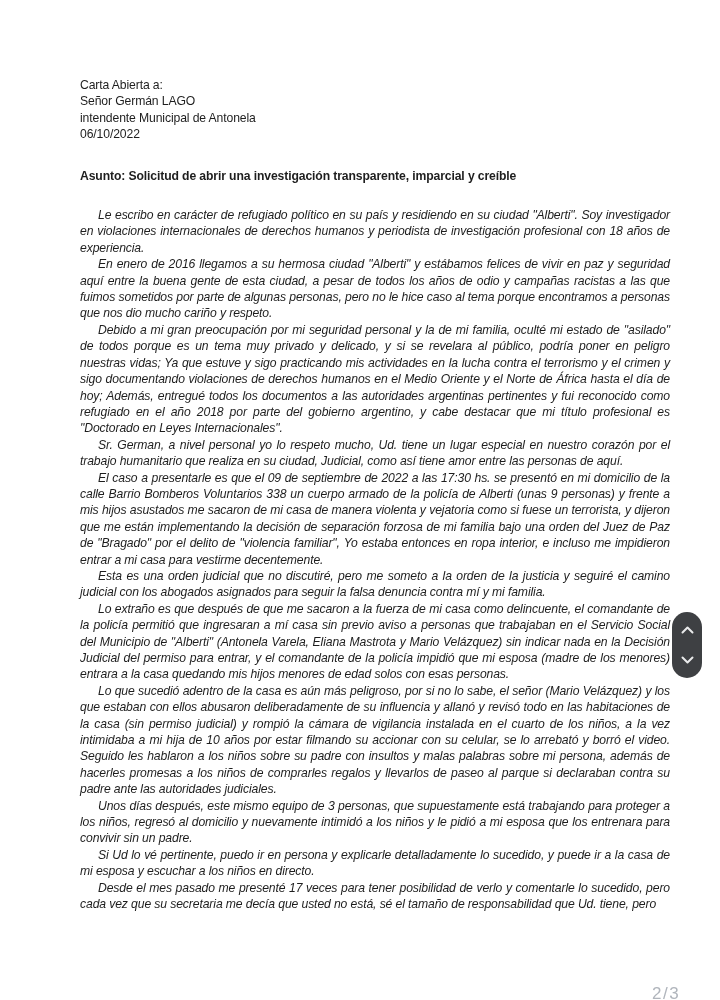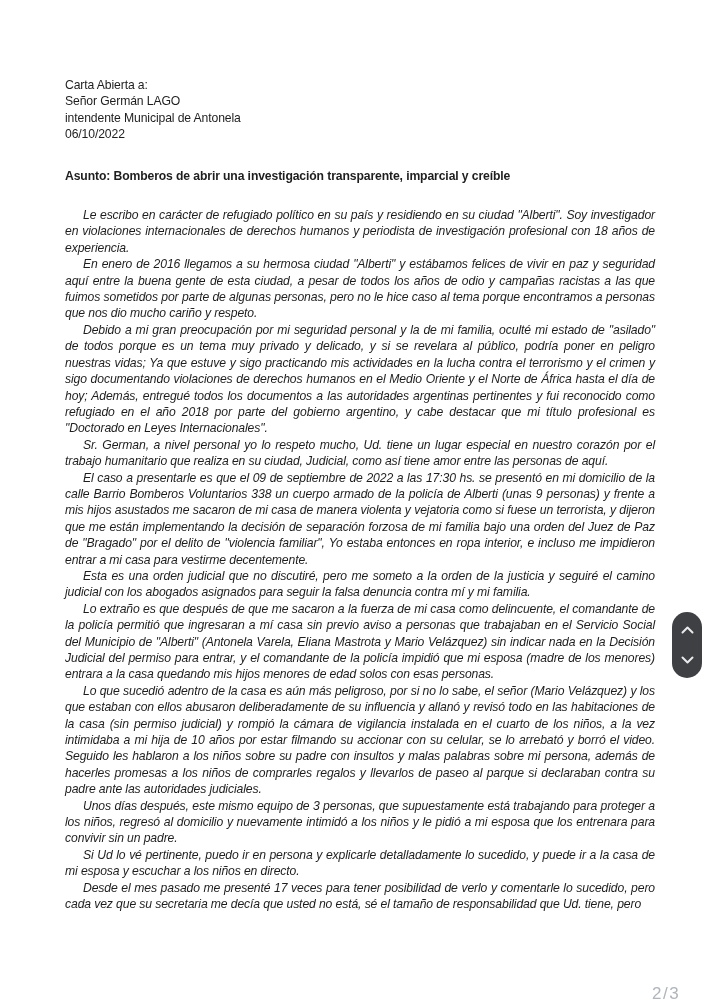--- a/index.html
+++ b/index.html
@@ -5,21 +5,21 @@
   * { margin: 0; padding: 0; box-sizing: border-box; }
   html, body {
     width: 720px; height: 1000px;
     background: #ffffff;
     overflow: hidden;
     font-family: "Liberation Sans", "DejaVu Sans", sans-serif;
     position: relative;
   }
   .document-page {
     position: absolute;
-    left: 65px; top: 0;
+    left: 80px; top: 0;
     width: 590px;
     color: #1e1e1e;
     font-size: 12.2px;
     line-height: 16.4px;
     letter-spacing: -0.12px;
   }
   .letter-header { margin-top: 77px; }
   .letter-header div { white-space: nowrap; }
   .letter-subject {
     margin-top: 9px;
@@ -66,21 +66,21 @@
 <body>
 
 <div class="document-page">
   <div class="letter-header">
     <div>Carta Abierta a:</div>
     <div>Señor Germán LAGO</div>
     <div>intendente Municipal de Antonela</div>
     <div>06/10/2022</div>
   </div>
 
-  <div class="letter-subject">Asunto: Bomberos de abrir una investigación transparente, imparcial y creíble</div>
+  <div class="letter-subject">Asunto: Solicitud de abrir una investigación transparente, imparcial y creíble</div>
 
   <div class="letter-body">
     <p>Le escribo en carácter de refugiado político en su país y residiendo en su ciudad "Alberti". Soy investigador en violaciones internacionales de derechos humanos y periodista de investigación profesional con 18 años de experiencia.</p>
     <p>En enero de 2016 llegamos a su hermosa ciudad "Alberti" y estábamos felices de vivir en paz y seguridad aquí entre la buena gente de esta ciudad, a pesar de todos los años de odio y campañas racistas a las que fuimos sometidos por parte de algunas personas, pero no le hice caso al tema porque encontramos a personas que nos dio mucho cariño y respeto.</p>
     <p>Debido a mi gran preocupación por mi seguridad personal y la de mi familia, oculté mi estado de "asilado" de todos porque es un tema muy privado y delicado, y si se revelara al público, podría poner en peligro nuestras vidas; Ya que estuve y sigo practicando mis actividades en la lucha contra el terrorismo y el crimen y sigo documentando violaciones de derechos humanos en el Medio Oriente y el Norte de África hasta el día de hoy; Además, entregué todos los documentos a las autoridades argentinas pertinentes y fui reconocido como refugiado en el año 2018 por parte del gobierno argentino, y cabe destacar que mi título profesional es "Doctorado en Leyes Internacionales".</p>
     <p>Sr. German, a nivel personal yo lo respeto mucho, Ud. tiene un lugar especial en nuestro corazón por el trabajo humanitario que realiza en su ciudad, Judicial, como así tiene amor entre las personas de aquí.</p>
     <p>El caso a presentarle es que el 09 de septiembre de 2022 a las 17:30 hs. se presentó en mi domicilio de la calle Barrio Bomberos Voluntarios 338 un cuerpo armado de la policía de Alberti (unas 9 personas) y frente a mis hijos asustados me sacaron de mi casa de manera violenta y vejatoria como si fuese un terrorista, y dijeron que me están implementando la decisión de separación forzosa de mi familia bajo una orden del Juez de Paz de "Bragado" por el delito de "violencia familiar", Yo estaba entonces en ropa interior, e incluso me impidieron entrar a mi casa para vestirme decentemente.</p>
     <p>Esta es una orden judicial que no discutiré, pero me someto a la orden de la justicia y seguiré el camino judicial con los abogados asignados para seguir la falsa denuncia contra mí y mi familia.</p>
     <p>Lo extraño es que después de que me sacaron a la fuerza de mi casa como delincuente, el comandante de la policía permitió que ingresaran a mí casa sin previo aviso a personas que trabajaban en el Servicio Social del Municipio de "Alberti" (Antonela Varela, Eliana Mastrota y Mario Velázquez) sin indicar nada en la Decisión Judicial del permiso para entrar, y el comandante de la policía impidió que mi esposa (madre de los menores) entrara a la casa quedando mis hijos menores de edad solos con esas personas.</p>
     <p>Lo que sucedió adentro de la casa es aún más peligroso, por si no lo sabe, el señor (Mario Velázquez) y los que estaban con ellos abusaron deliberadamente de su influencia y allanó y revisó todo en las habitaciones de la casa (sin permiso judicial) y rompió la cámara de vigilancia instalada en el cuarto de los niños, a la vez intimidaba a mi hija de 10 años por estar filmando su accionar con su celular, se lo arrebató y borró el video. Seguido les hablaron a los niños sobre su padre con insultos y malas palabras sobre mi persona, además de hacerles promesas a los niños de comprarles regalos y llevarlos de paseo al parque si declaraban contra su padre ante las autoridades judiciales.</p>

